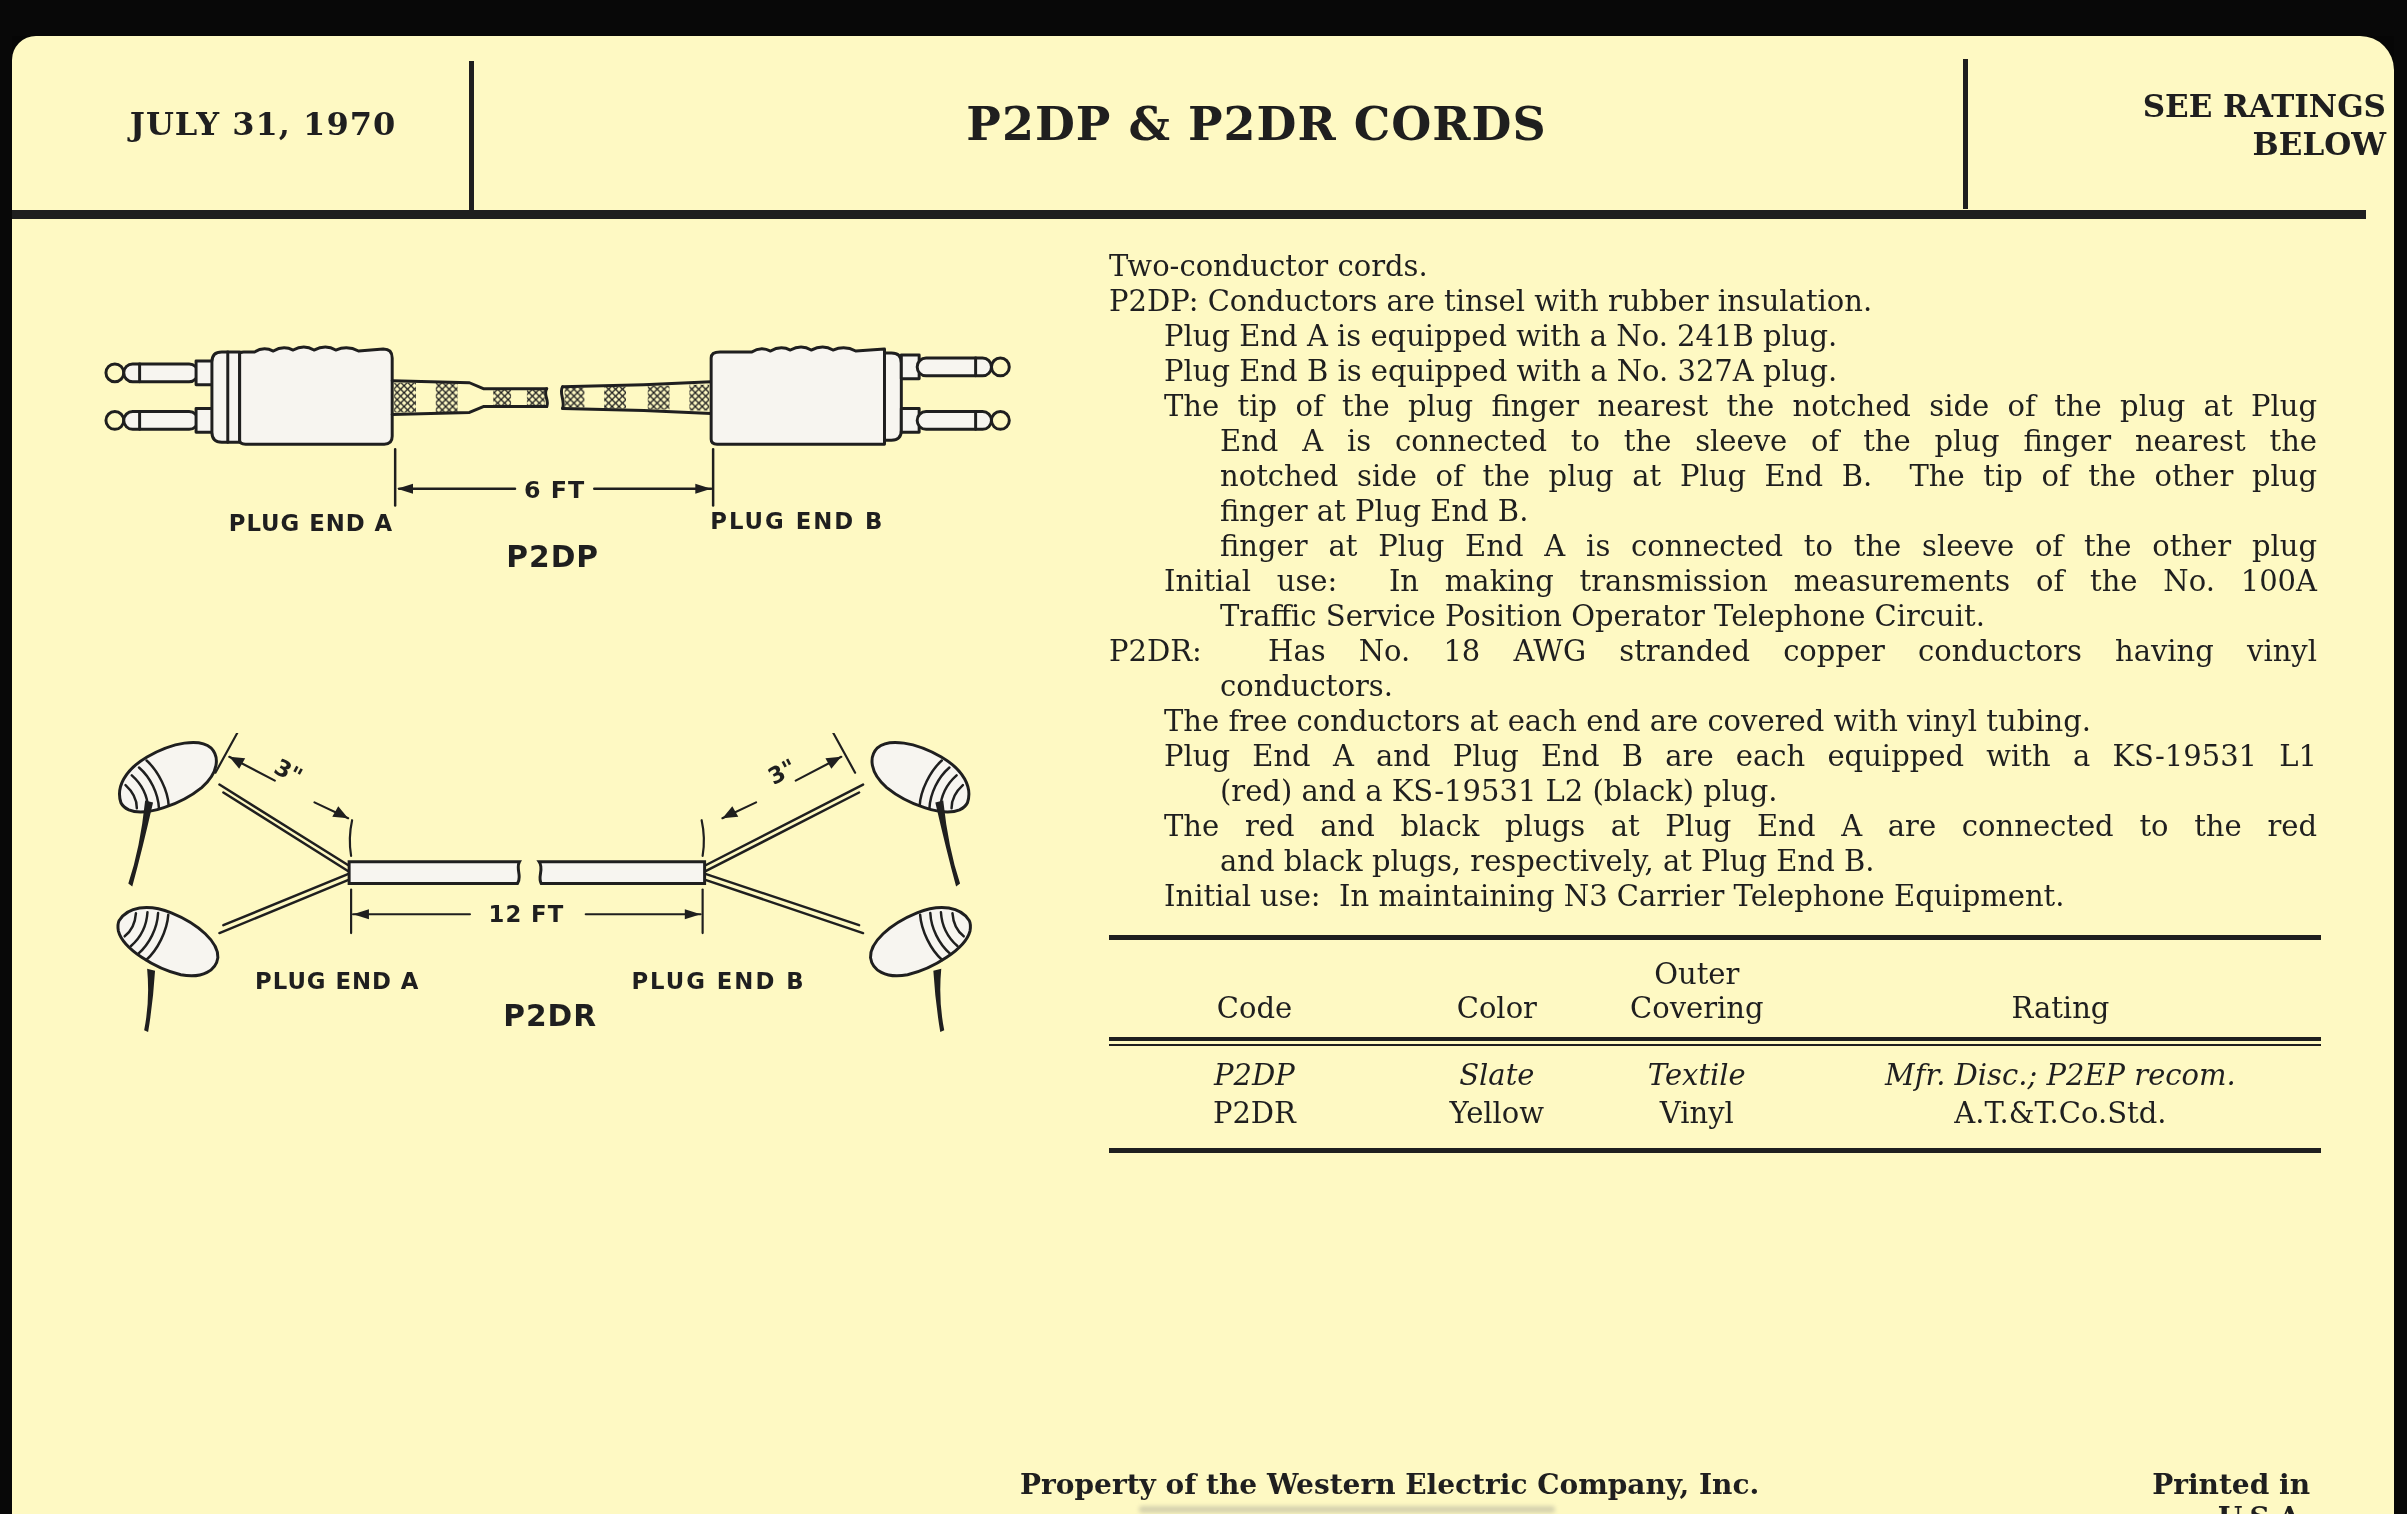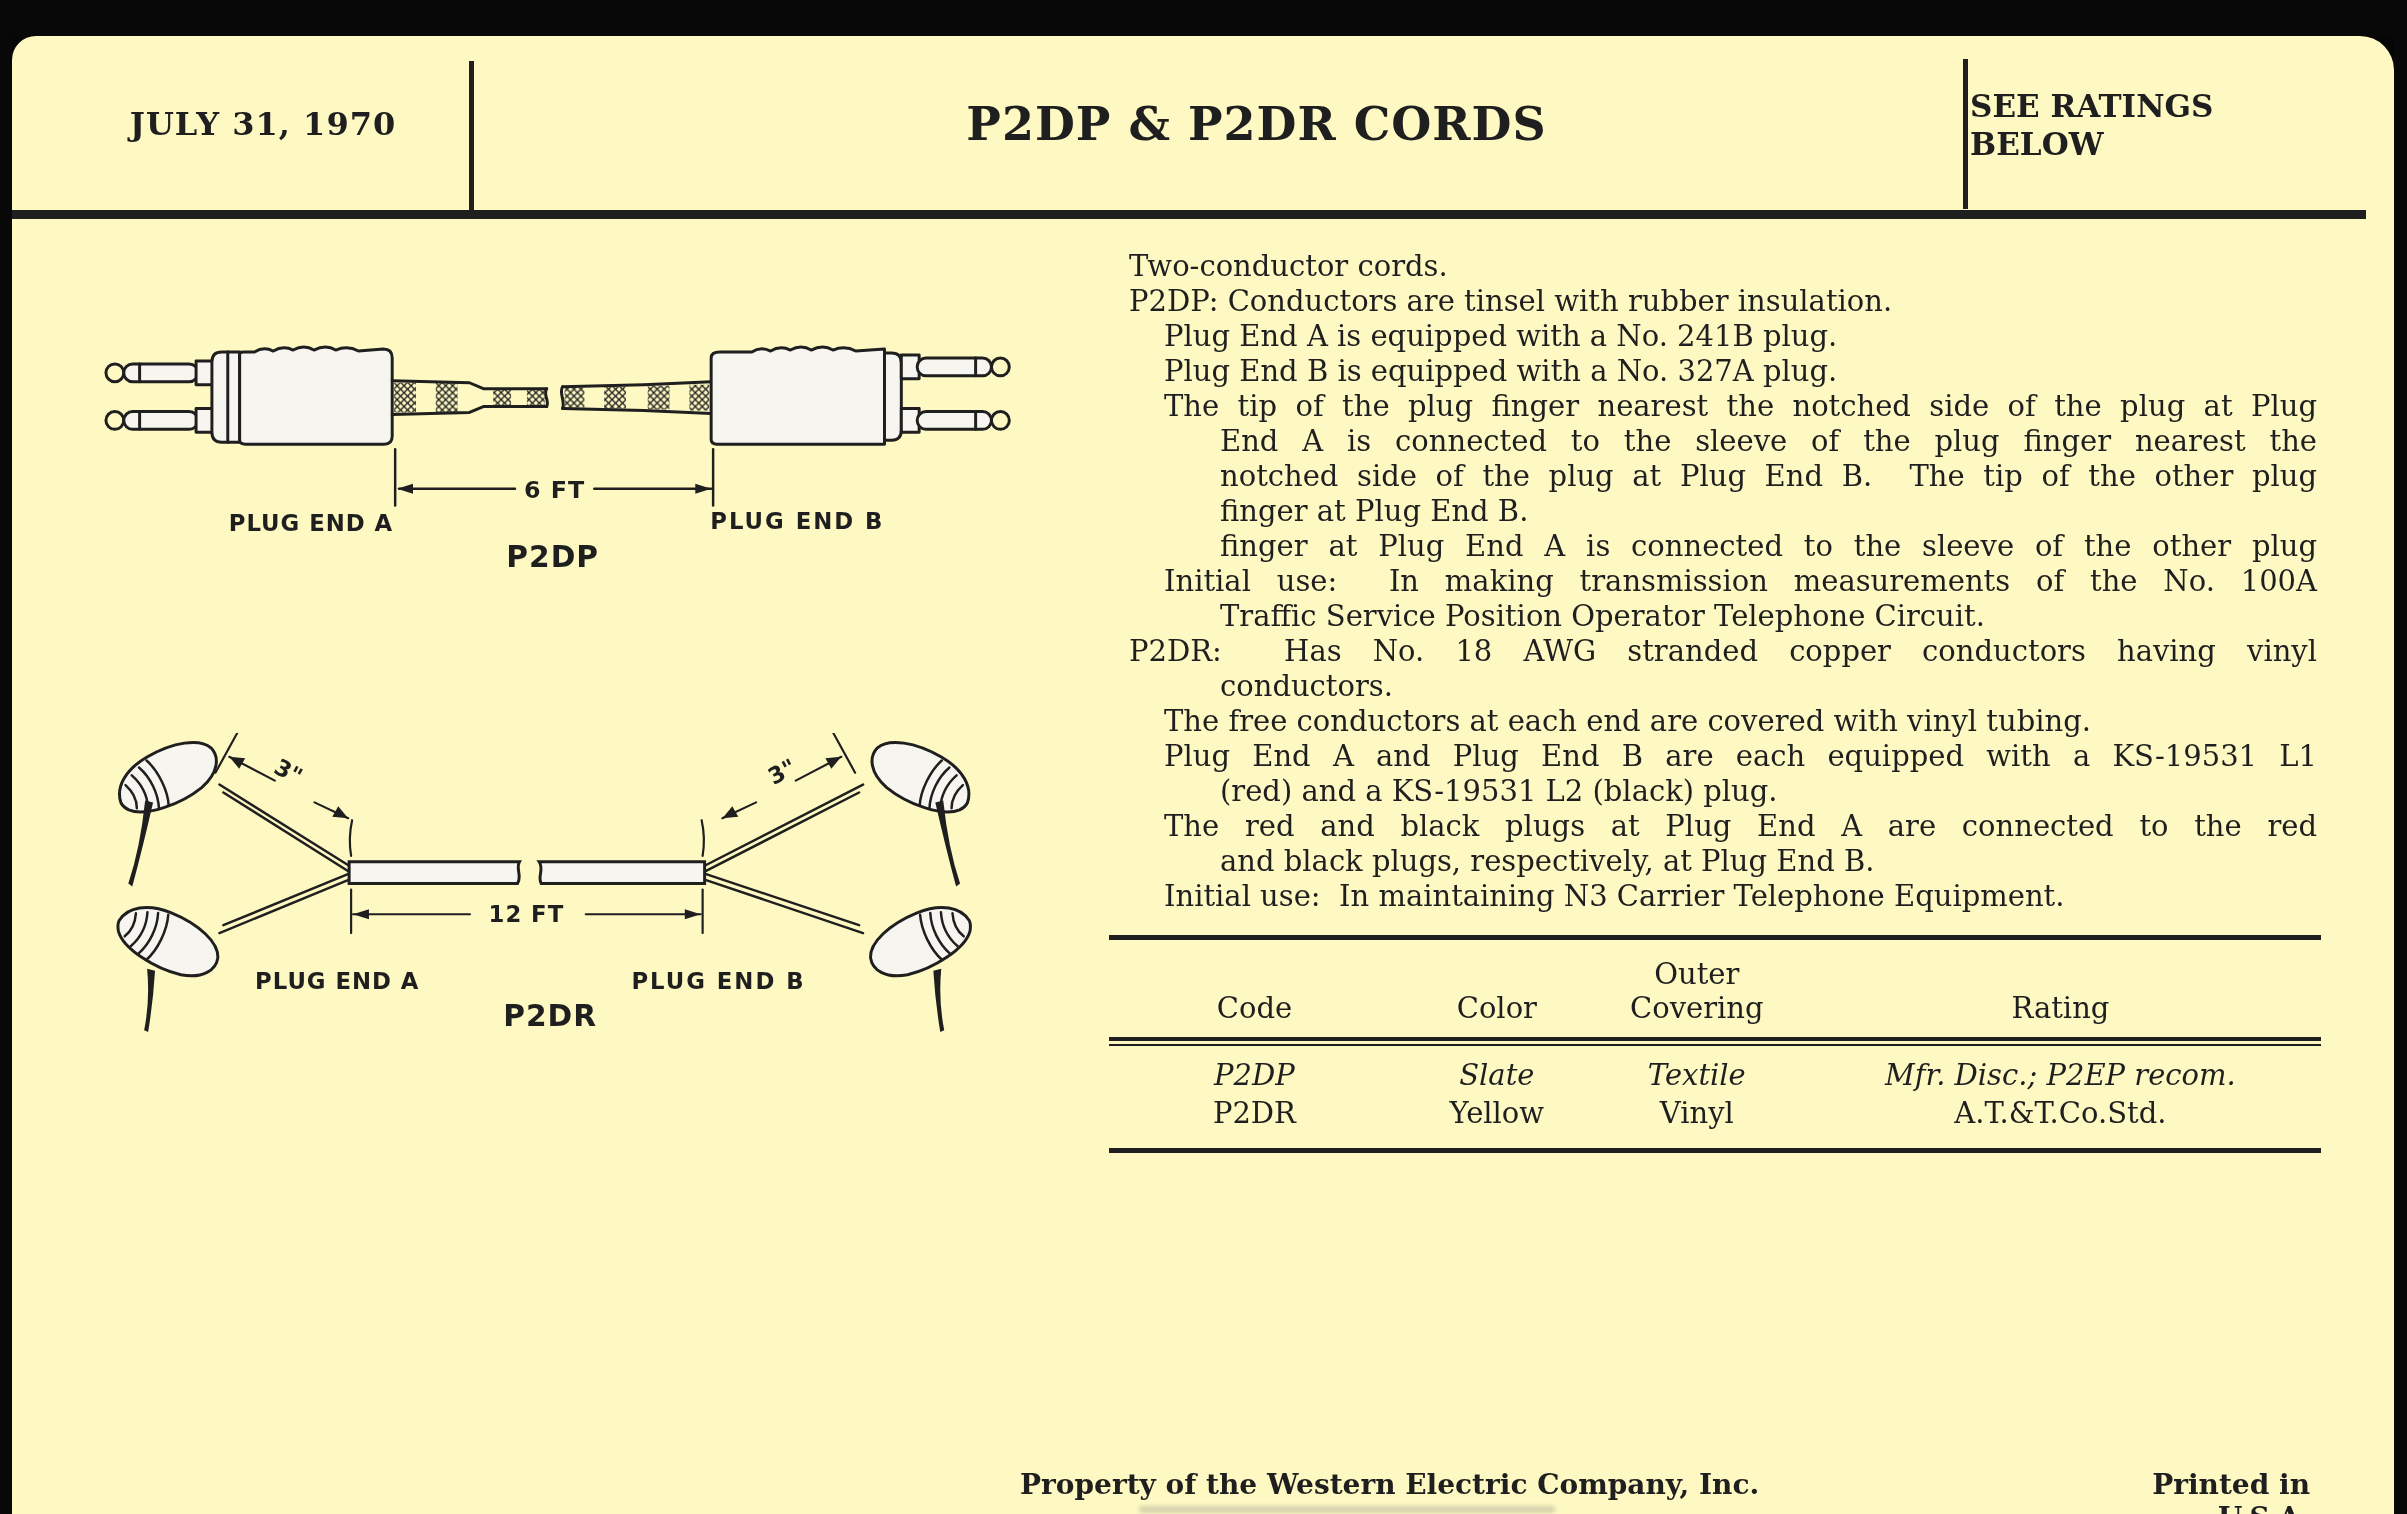--- a/index.html
+++ b/index.html
@@ -9,27 +9,27 @@
         background:#fef9c3;border-top-left-radius:24px;border-top-right-radius:34px;
         overflow:hidden;}
   .abs{position:absolute;left:-12px;top:-36px;width:2408px;height:1515px;}
   .abs > *{position:absolute;}
 
   
   .date{left:59px;top:105px;width:408px;text-align:center;font-size:32px;font-weight:bold;letter-spacing:1px;}
   .vrule1{left:469px;top:61px;width:5px;height:149px;background:#1f1f1f;}
   .vrule2{left:1963px;top:59px;width:5px;height:150px;background:#1f1f1f;}
   .title{left:475px;top:97px;width:1485px;text-align:center;font-size:46px;font-weight:bold;letter-spacing:1px;margin-left:39px;}
-  .ratings-note{left:1970px;top:87px;width:416px;text-align:left;font-size:31px;font-weight:bold;line-height:38px;}
+  .ratings-note{left:1970px;top:87px;width:416px;text-align:right;font-size:31px;font-weight:bold;line-height:38px;}
   .hrule{left:12px;top:210px;width:2354px;height:9px;background:#1f1f1f;}
 
   
   .desc{left:1109px;top:249px;width:1208px;font-size:29px;line-height:35px;}
   .tline{white-space:pre-wrap;}
-  .ind0{padding-left:0;margin-left:20px;}
+  .ind0{padding-left:0;}
   .ind1{padding-left:55px;}
   .ind2{padding-left:111px;}
   .just{text-align:justify;text-align-last:justify;}
 
   
   .rtable{left:1109px;top:935px;width:1212px;font-size:29px;}
   .rule{height:5px;background:#1f1f1f;}
   .thead{display:grid;grid-template-columns:24% 16% 17% 43%;align-items:end;
          padding:16px 0 12px 0;min-height:69px;}
   .thead .th{text-align:center;line-height:34px;}

